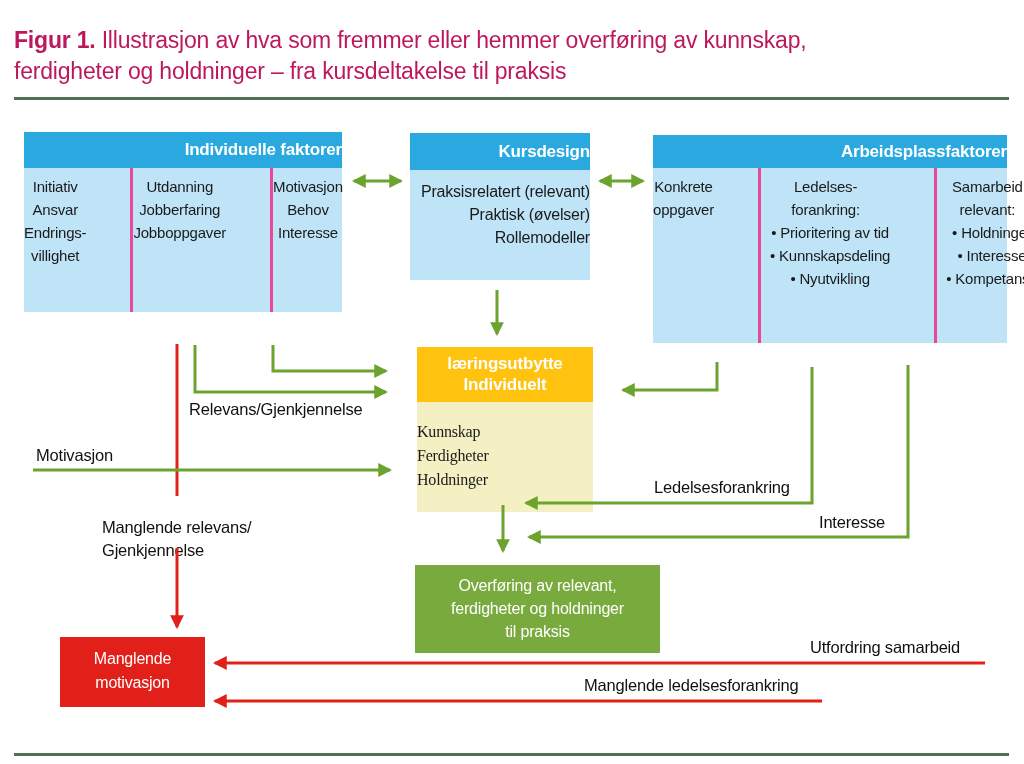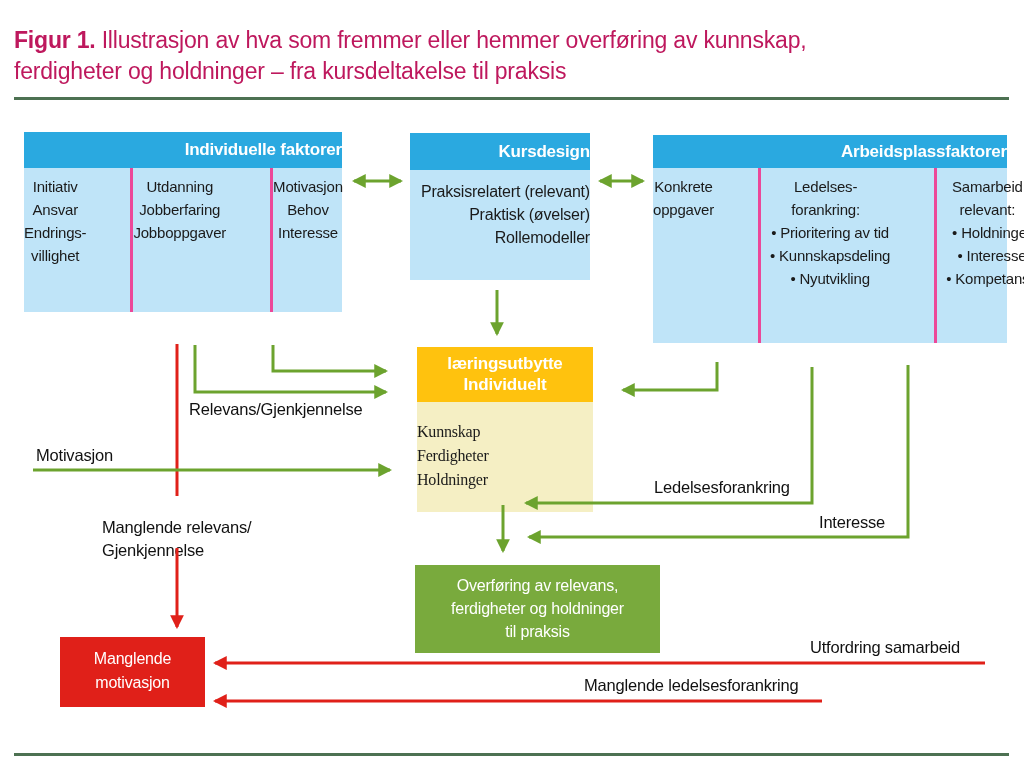--- a/index.html
+++ b/index.html
@@ -107,21 +107,21 @@
       <div>Individuelt</div>
     </div>
     <div class="pale-b" style="height:92px;">
       <div>Kunnskap</div>
       <div>Ferdigheter</div>
       <div>Holdninger</div>
     </div>
   </div>
 
   <div class="abs greenbox" style="left:415px;top:565px;width:245px;height:88px;">
-    <div>Overføring av relevans,</div>
+    <div>Overføring av relevant,</div>
     <div>ferdigheter og holdninger</div>
     <div>til praksis</div>
   </div>
 
   <div class="abs redbox" style="left:60px;top:637px;width:145px;height:70px;">
     <div>Manglende</div>
     <div>motivasjon</div>
   </div>
 
   <div class="abs lbl" style="left:189px;top:398px;">Relevans/Gjenkjennelse</div>

